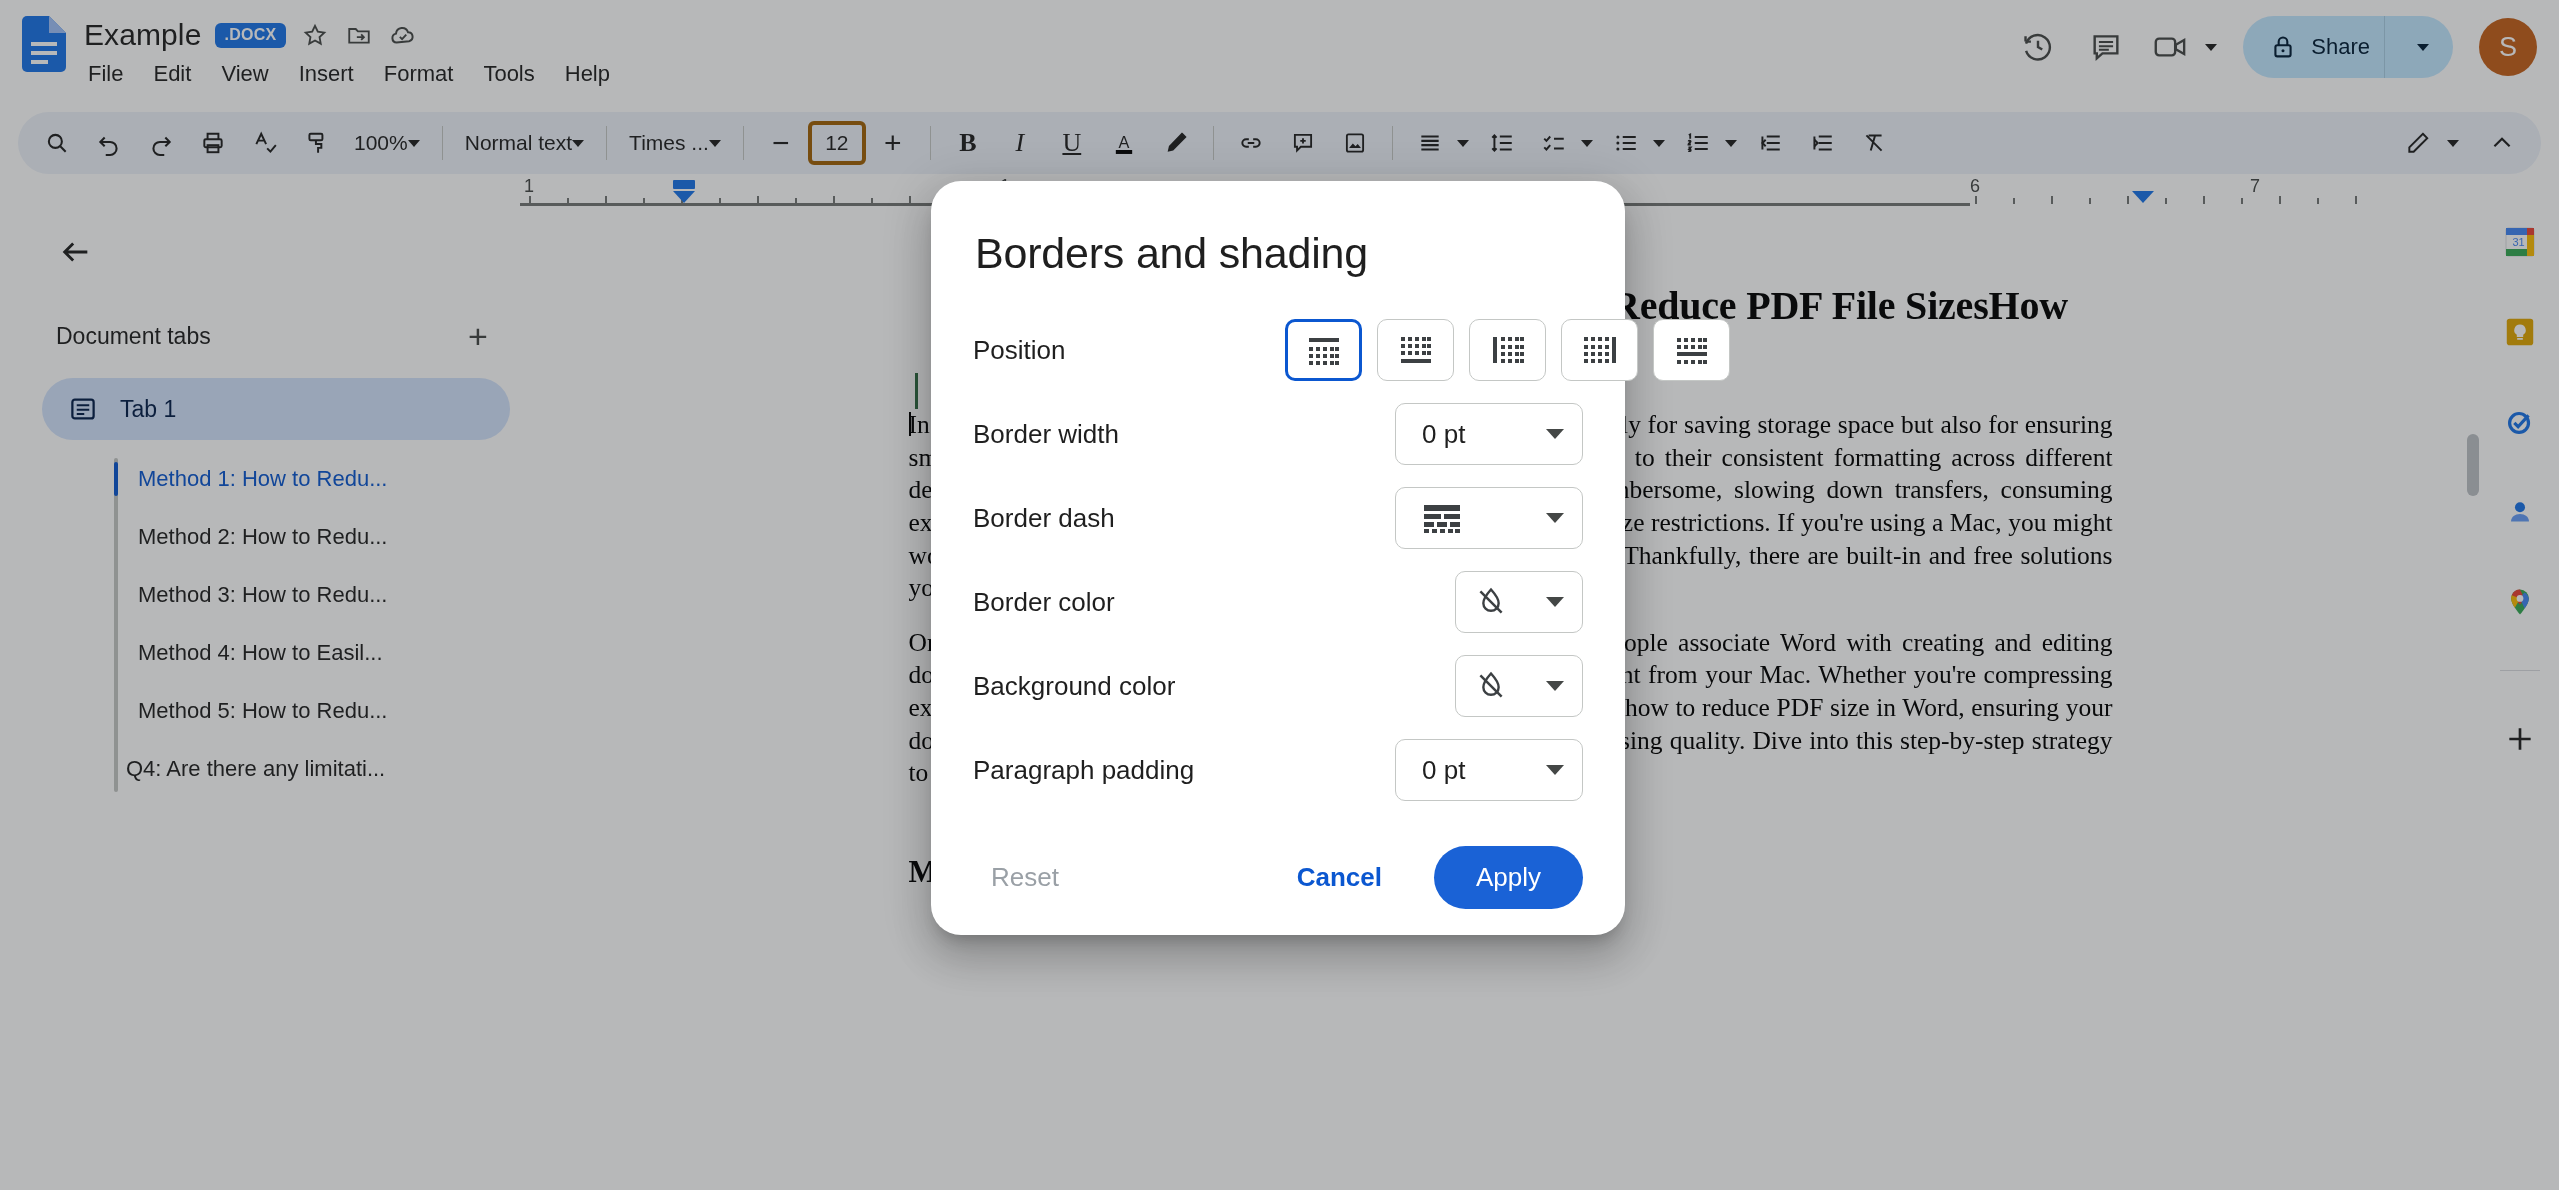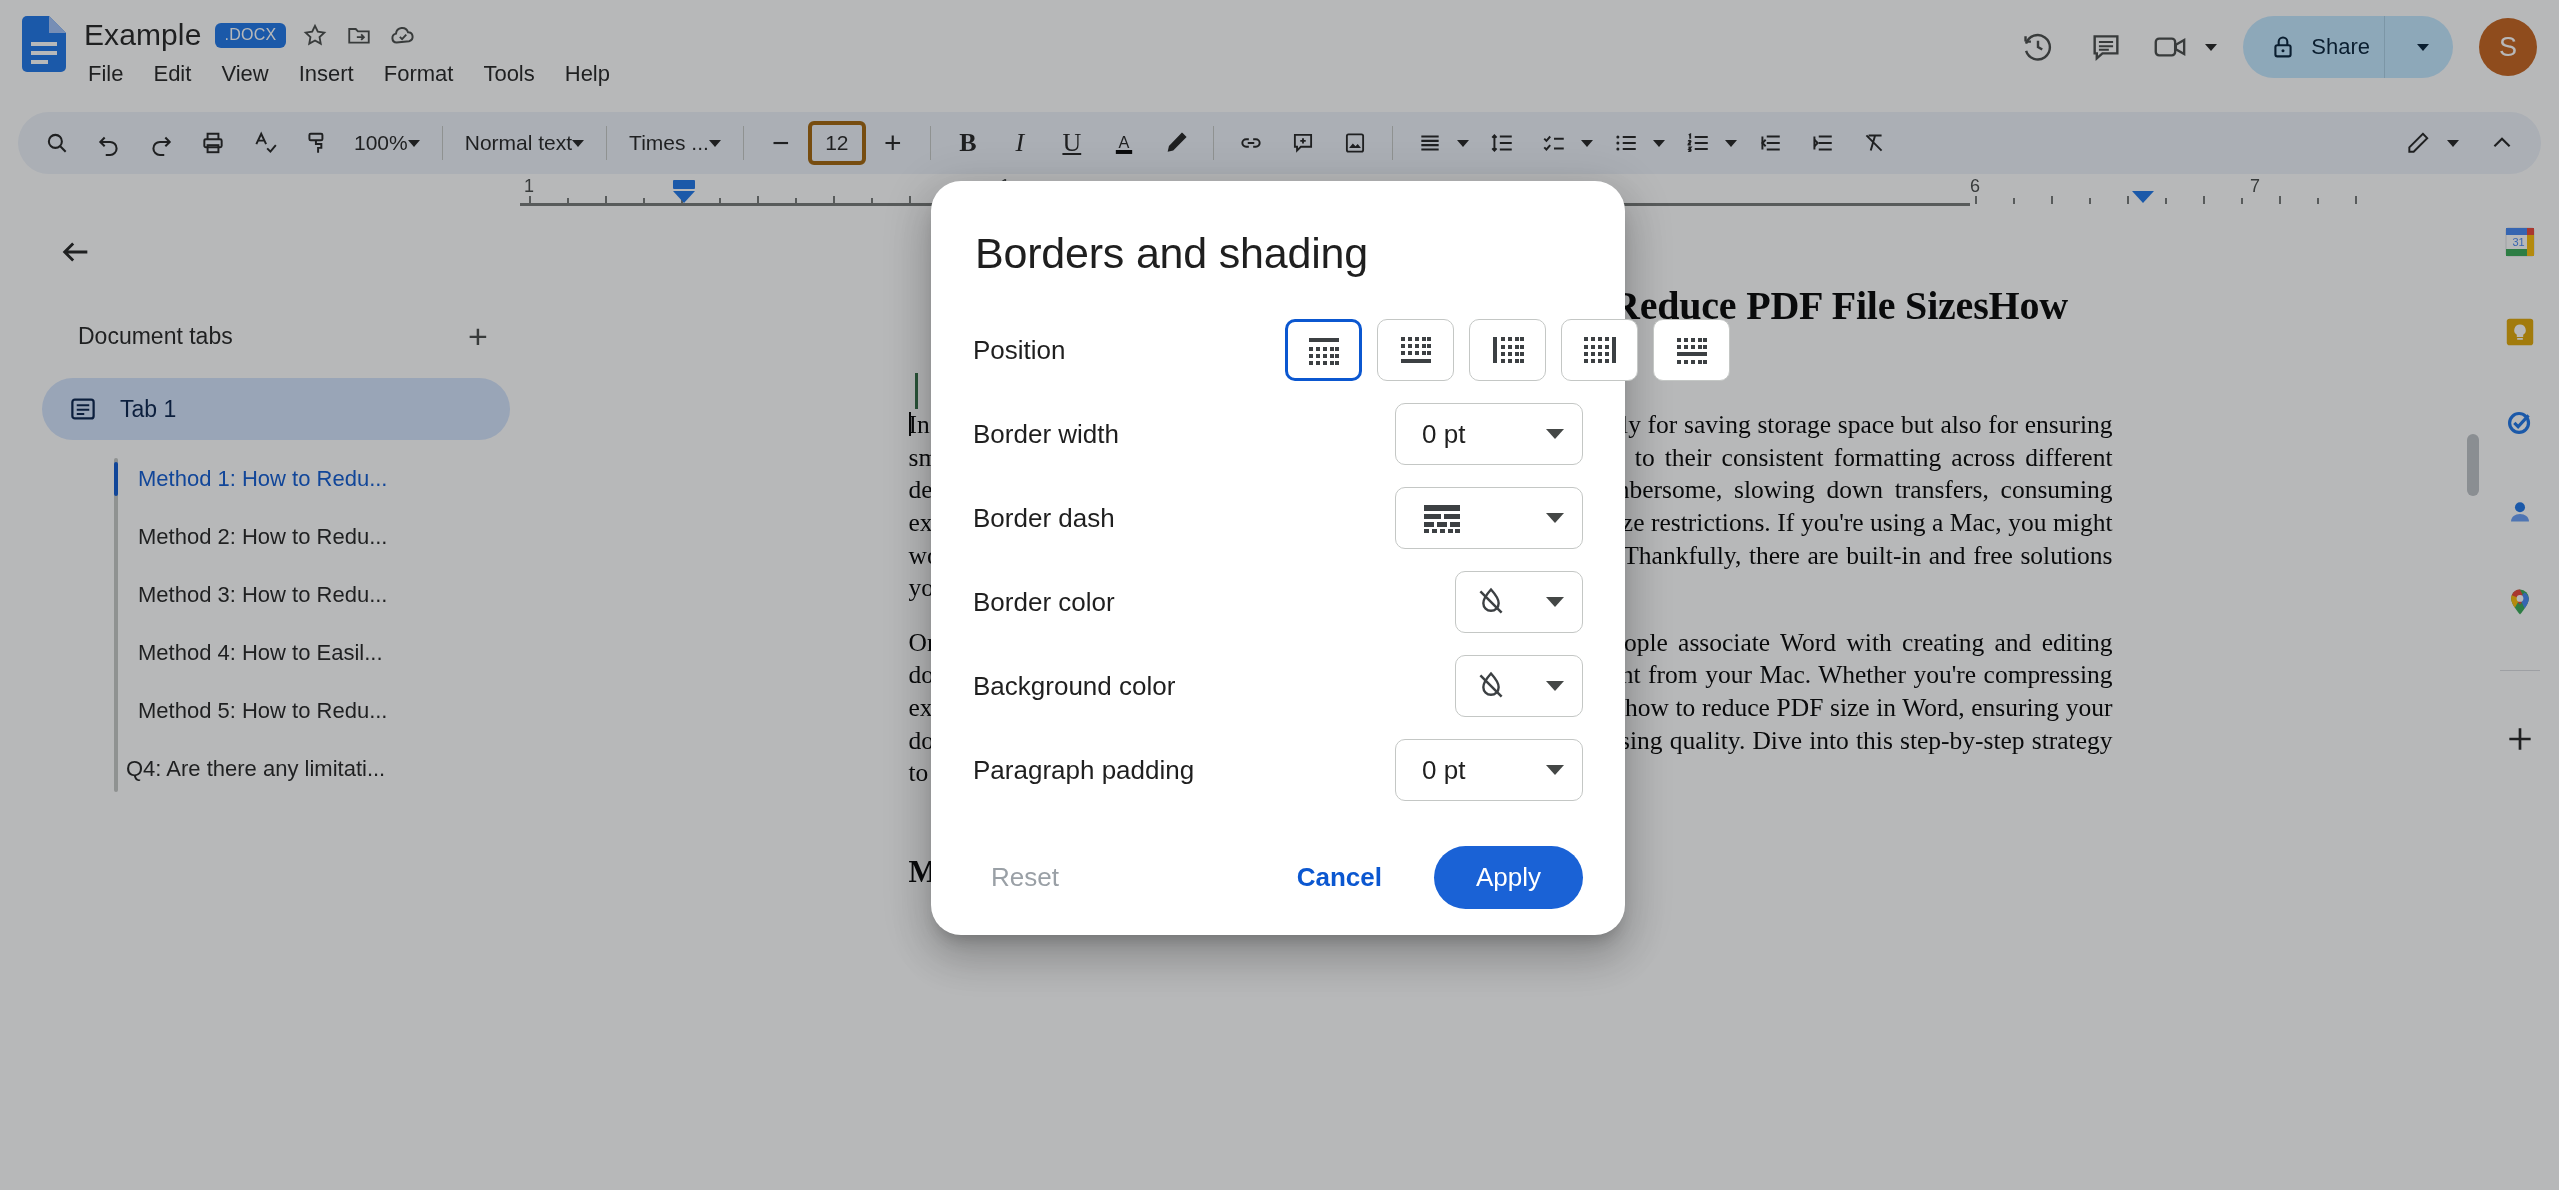--- a/index.html
+++ b/index.html
@@ -29,21 +29,21 @@
     display:flex; align-items:flex-start; padding:10px 22px 0 22px;
   }
   .docs-logo { width:44px; height:56px; margin-top:6px; flex:0 0 auto; }
   .title-block { margin-left:18px; margin-top:4px; }
   .title-row { display:flex; align-items:center; gap:14px; height:42px;}
   .doc-title {
     font-size:30px; color:#1f1f1f; letter-spacing:0.1px;
     font-family:"Liberation Sans", sans-serif;
   }
   .docx-chip {
-    background:#1a73e8; color:#fff; font-size:16px; font-weight:normal;
+    background:#1a73e8; color:#fff; font-size:16px; font-weight:bold;
     border-radius:6px; padding:3px 9px 4px 9px; letter-spacing:.3px;
   }
   .hicon { width:30px; height:30px; display:inline-flex; align-items:center; justify-content:center; color:#444746; }
   .menu-row { display:flex; gap:26px; margin-top:3px; margin-left:2px; }
   .menu-item { font-size:22px; color:#1f1f1f; padding:2px 2px; cursor:default; }
 
   .header-right {
     position:absolute; right:22px; top:10px;
     display:flex; align-items:center; gap:26px; height:74px;
   }
@@ -82,21 +82,21 @@
   .ruler { height:34px; background:#fff; position:relative; }
   .ruler-track { position:absolute; left:0; right:78px; top:0; height:34px; }
 
   
   .body-area { position:absolute; left:0; right:0; top:208px; bottom:0; background:#fff; }
 
   
   .tabs-panel { position:absolute; left:0; top:0; width:540px; bottom:0; background:#fff; padding:16px 30px 0 42px;}
   .back-btn { width:56px;height:56px;display:flex;align-items:center;justify-content:center;color:#1f1f1f;margin-left:6px;}
   .tabs-head { display:flex; align-items:center; justify-content:space-between; margin-top:36px; padding:0 12px 0 14px;}
-  .tabs-head-title { font-size:23px; color:#1f1f1f;margin-left:22px;}
+  .tabs-head-title { font-size:23px; color:#1f1f1f;}
   .plus-btn { width:40px;height:40px;display:flex;align-items:center;justify-content:center;color:#444746;font-size:34px;line-height:1;}
   .tab-chip {
     display:flex;align-items:center;gap:22px;height:62px;border-radius:40px;
     background:#d3e3fd; margin-top:22px; padding:0 26px; color:#041e49; font-size:23px;
   }
   .sub-list { margin-top:10px; padding-left:72px; position:relative; }
   .sub-rail { position:absolute; left:72px; top:8px; bottom:6px; width:4px; background:#c4c7c5; border-radius:2px;}
   .sub-item { font-size:22px; color:#1f1f1f; padding:16px 0 16px 24px; white-space:nowrap;}
   .sub-item.active { color:#0b57d0; }
   .sub-item.active::before {

